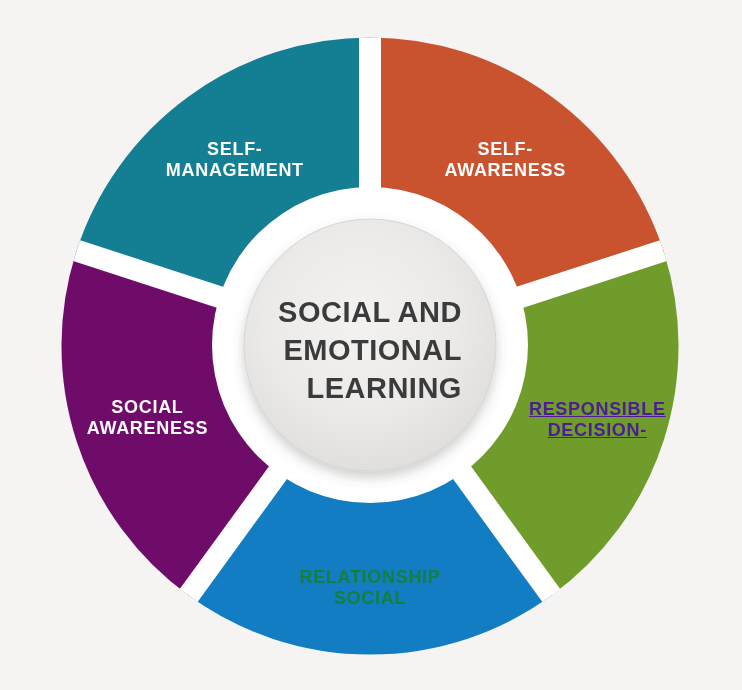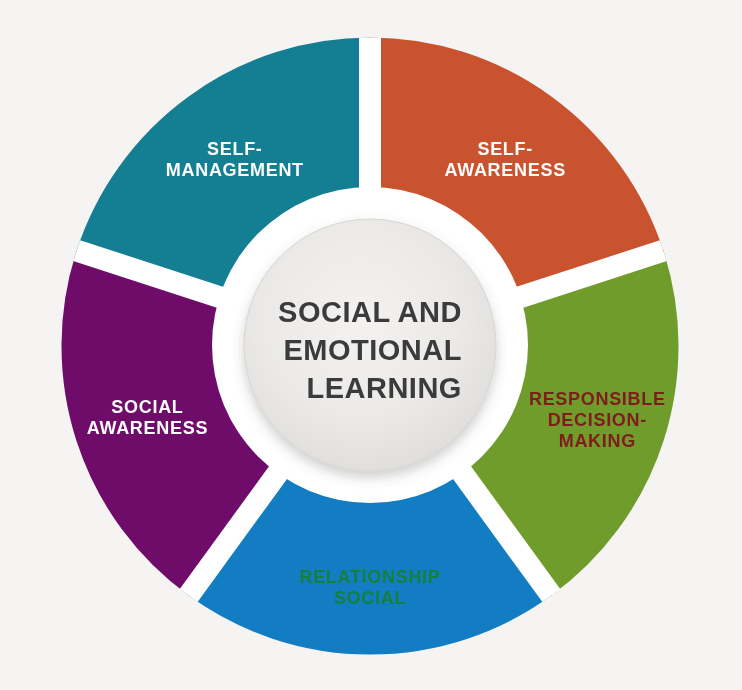--- a/index.html
+++ b/index.html
@@ -73,24 +73,23 @@
     <div>SOCIAL AND</div>
     <div>EMOTIONAL</div>
     <div>LEARNING</div>
   </div>
 
   <div id="labels">
       <div class="seg-label" style="left: 505.191px; top: 159.926px; color: rgb(252, 252, 252);">
         <div>SELF-</div>
         <div>AWARENESS</div>
       </div>
-      <div class="seg-label" style="left: 597.303px; top: 419.855px; color: #7f1d1d;">
+      <div class="seg-label" style="left: 597.303px; top: 419.855px; color: #4c1d95; text-decoration: underline;">
         <div>RESPONSIBLE</div>
         <div>DECISION-</div>
-        <div>MAKING</div>
       </div>
       <div class="seg-label" style="left: 370px; top: 588px; color: #15803d;">
         <div>RELATIONSHIP</div>
         <div>SOCIAL</div>
       </div>
       <div class="seg-label" style="left: 147.453px; top: 418.31px; color: rgb(252, 252, 252);">
         <div>SOCIAL</div>
         <div>AWARENESS</div>
       </div>
       <div class="seg-label" style="left: 234.809px; top: 159.926px; color: rgb(252, 252, 252);">

